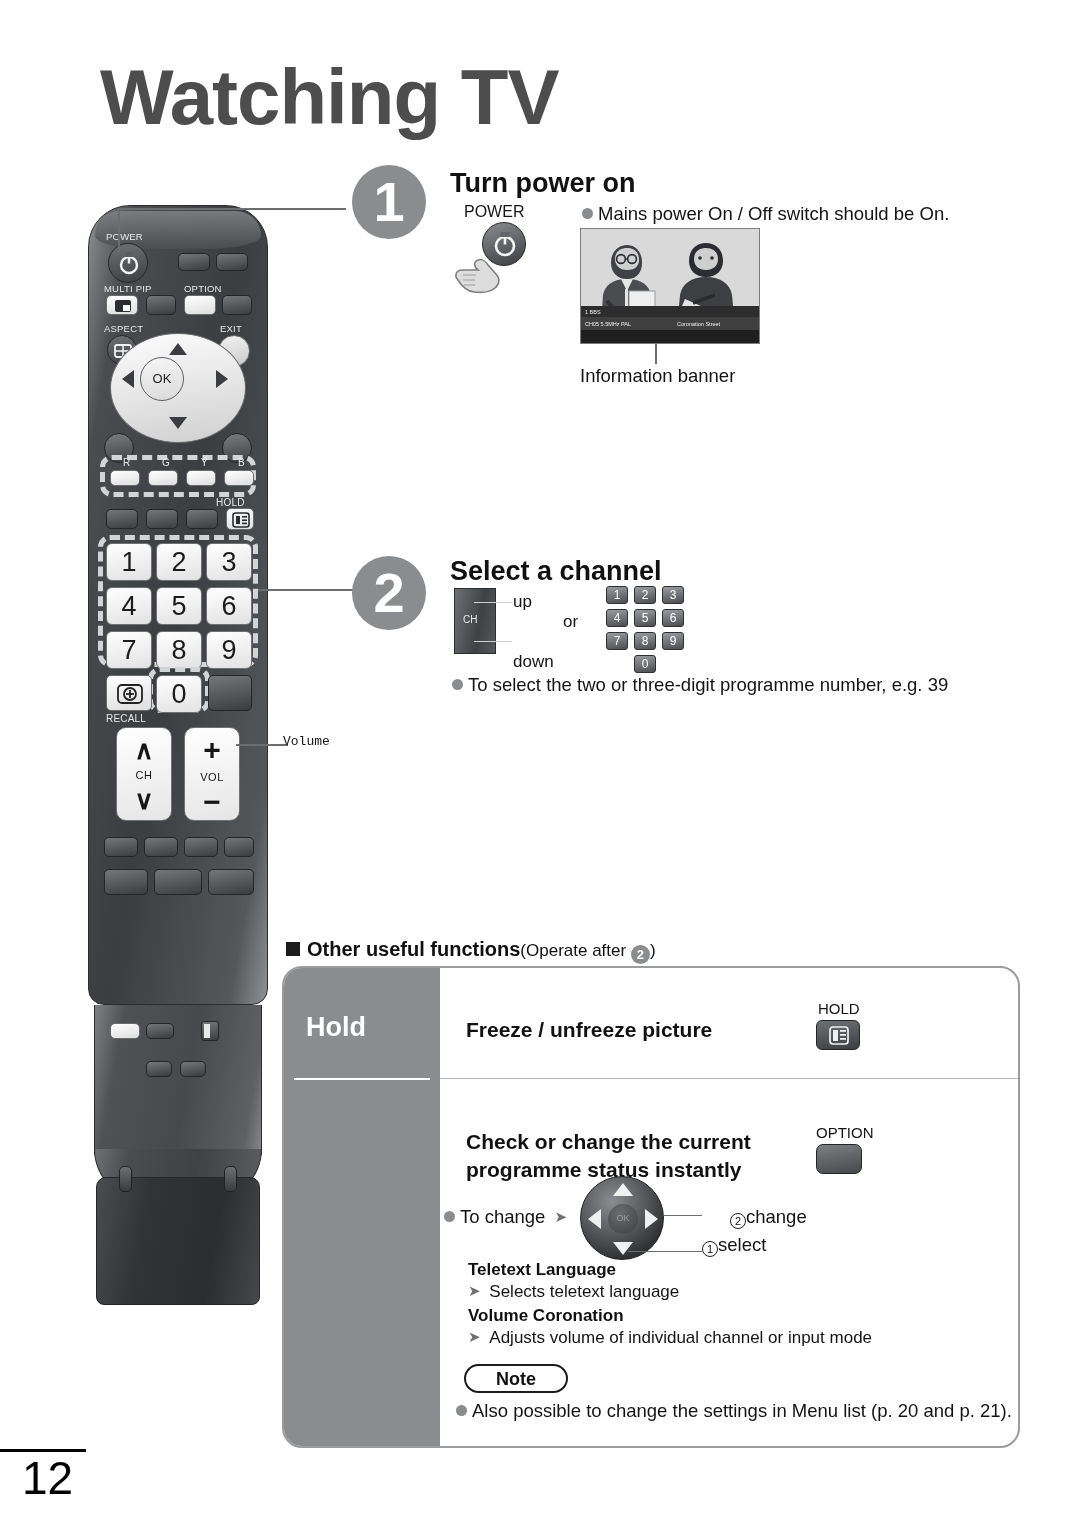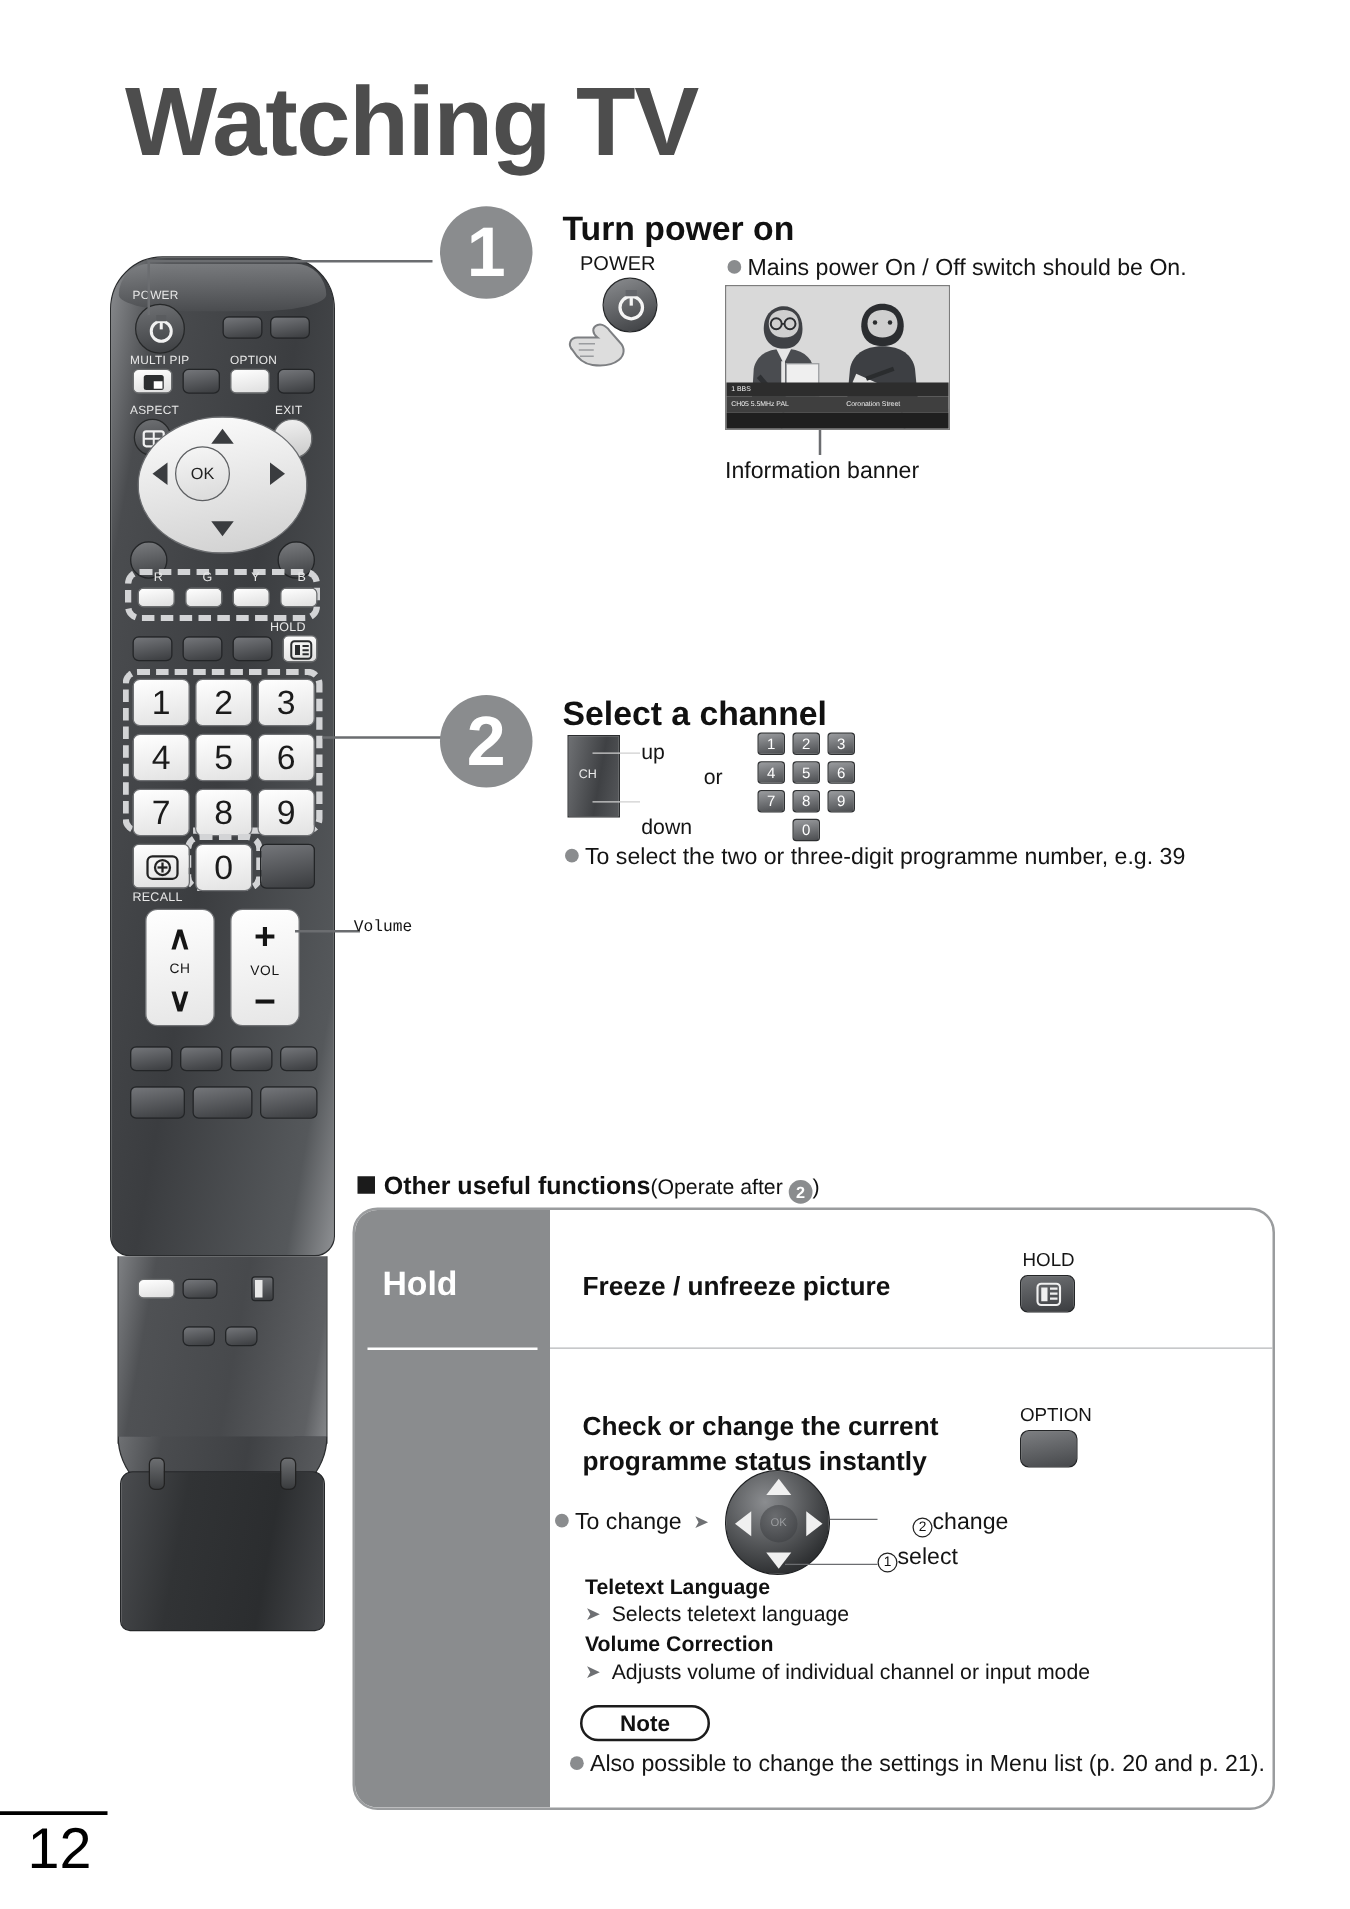--- a/index.html
+++ b/index.html
@@ -450,21 +450,21 @@
     <div style="position:absolute; left:344px; top:283px; width:74px; height:1px; background:#6b6d70;"></div>
     <div style="position:absolute; left:418px; top:266px;" class="body-text">
       <span class="ncirc">1</span><span>select</span>
     </div>
 
     <div class="sub-b" style="left:184px; top:292px;">Teletext Language</div>
     <div class="sub-t" style="left:184px; top:314px;">
       <span class="arrow-r" style="color:#6e7073;">➤</span>
       <span style="margin-left:4px;">Selects teletext language</span>
     </div>
-    <div class="sub-b" style="left:184px; top:338px;">Volume Correction</div>
+    <div class="sub-b" style="left:184px; top:338px;">Volume Coronation</div>
     <div class="sub-t" style="left:184px; top:360px;">
       <span class="arrow-r" style="color:#6e7073;">➤</span>
       <span style="margin-left:4px;">Adjusts volume of individual channel or input mode</span>
     </div>
 
     <div class="note-pill" style="left:180px; top:396px;">Note</div>
     <div style="position:absolute; left:172px; top:432px;" class="body-text">
       <span class="bullet"></span><span>Also possible to change the settings in Menu list (p. 20 and p. 21).</span>
     </div>
   </div>

